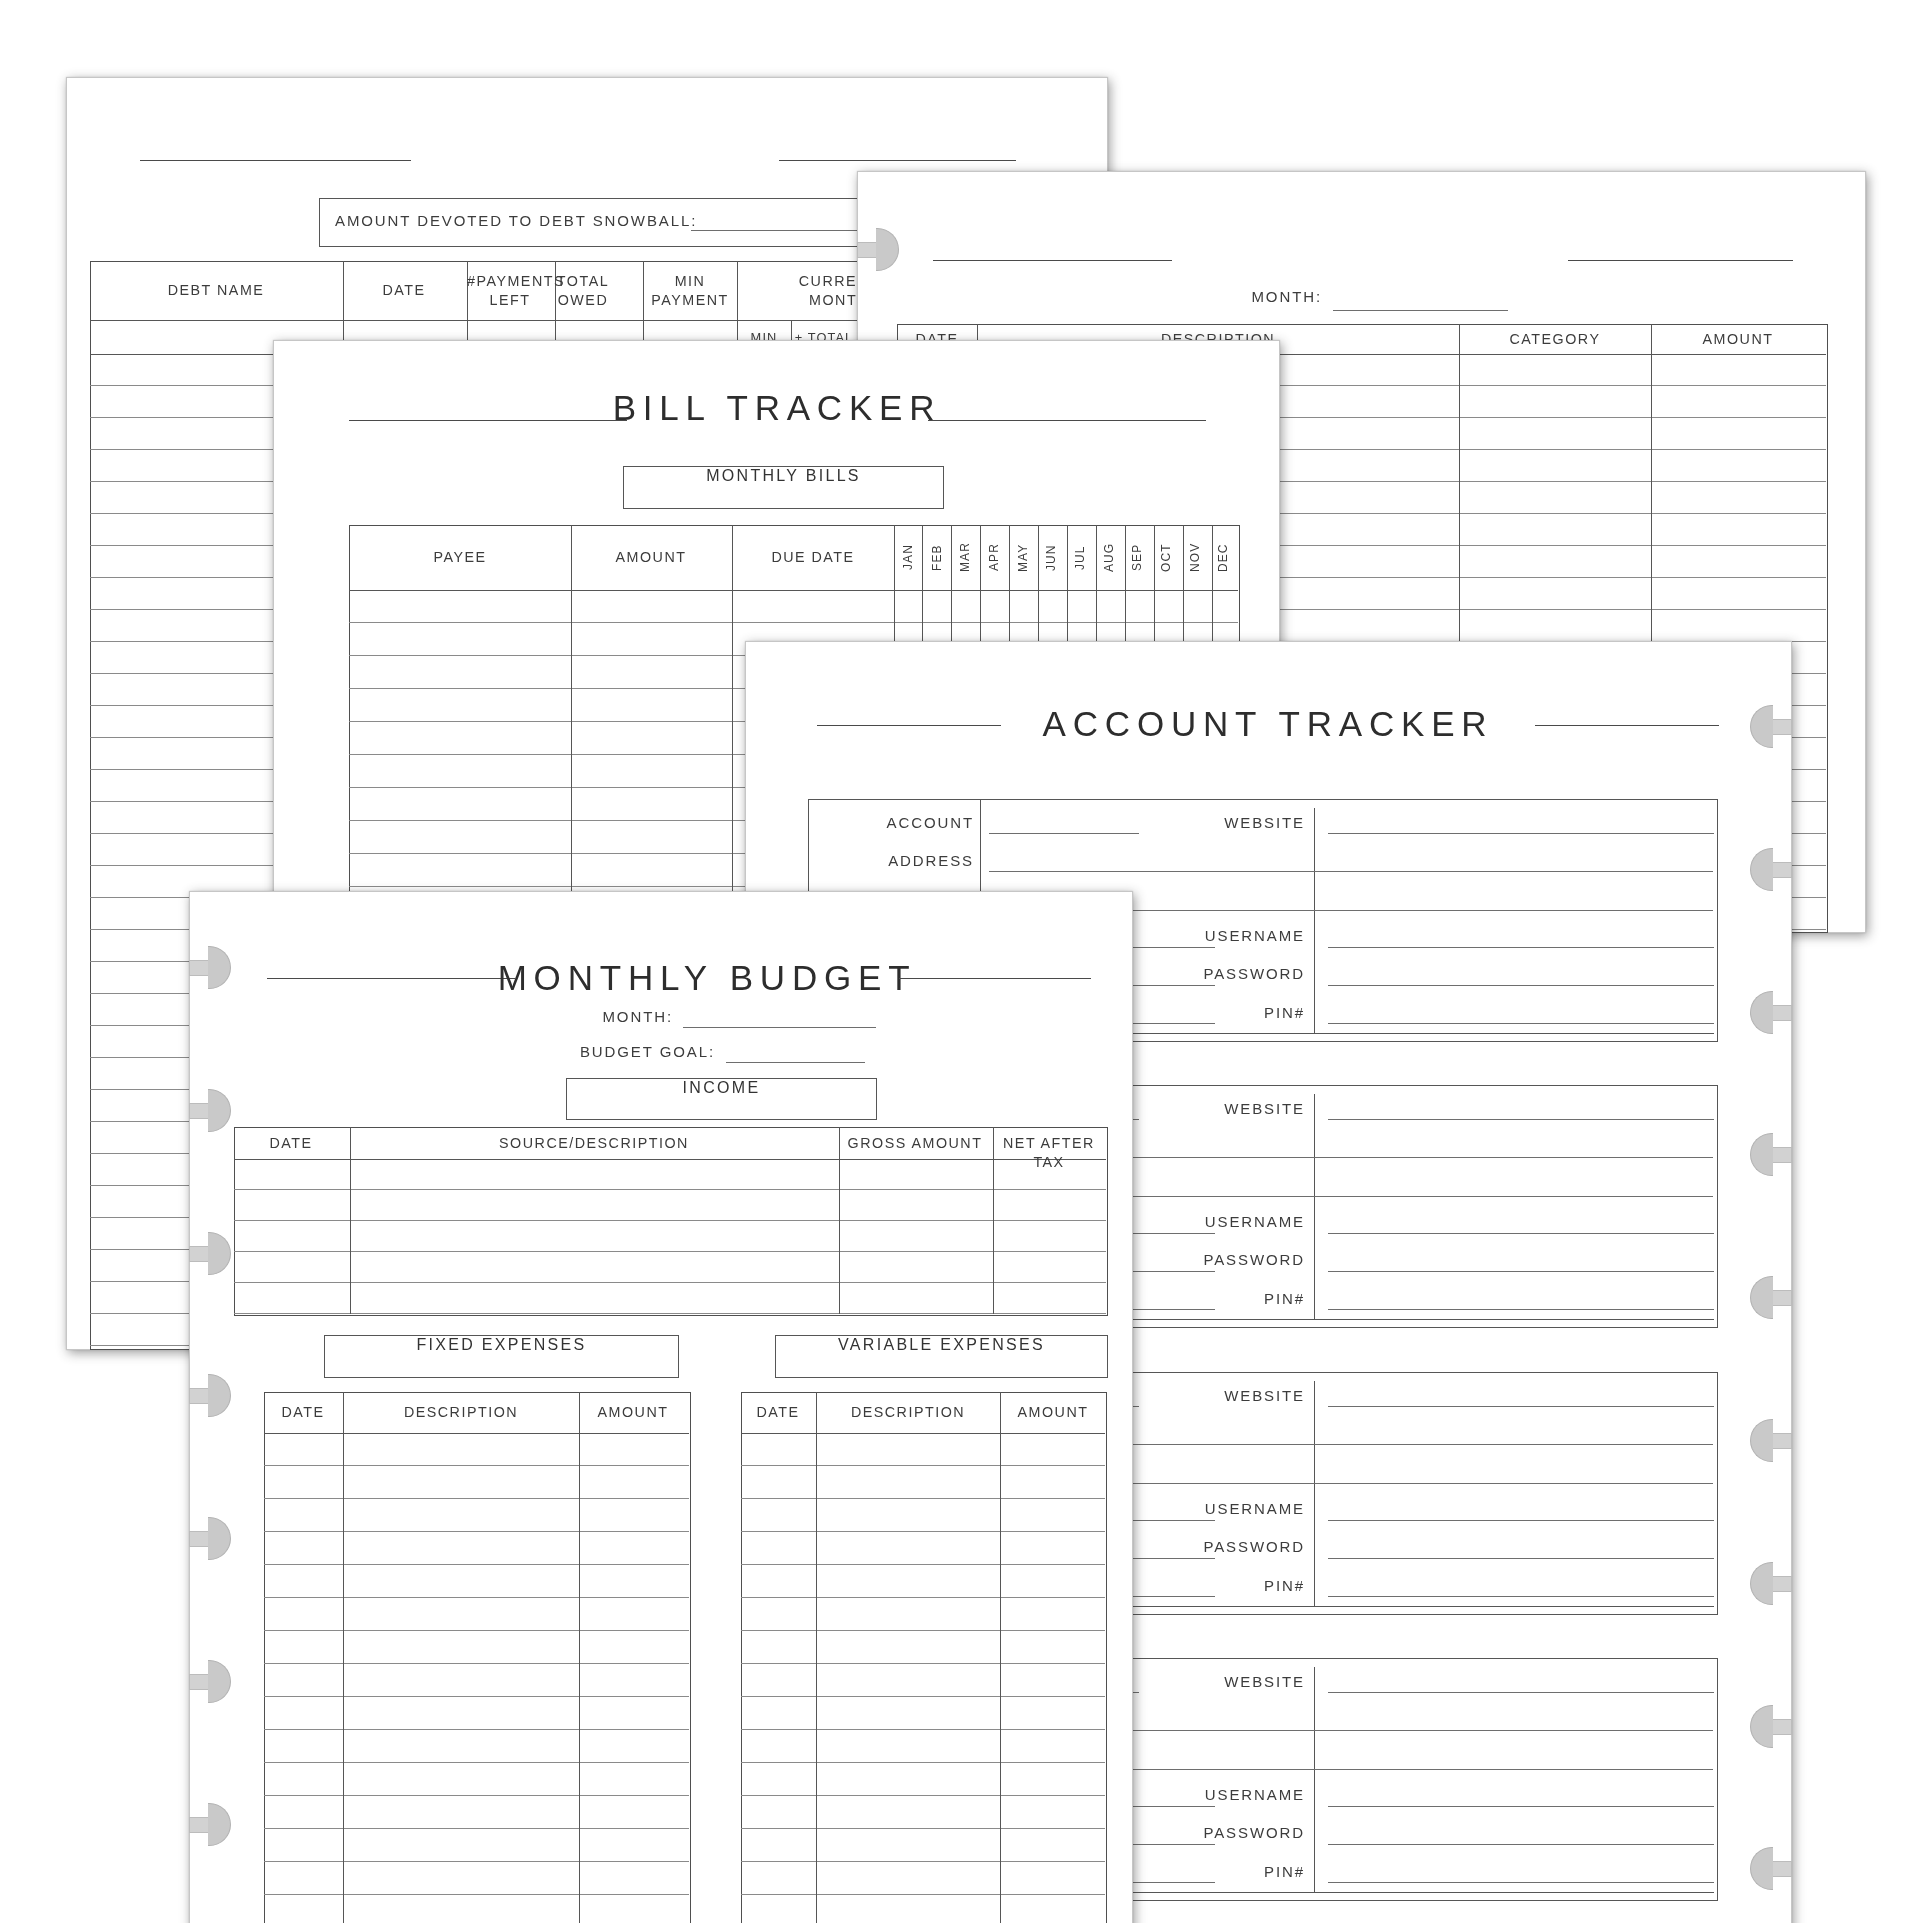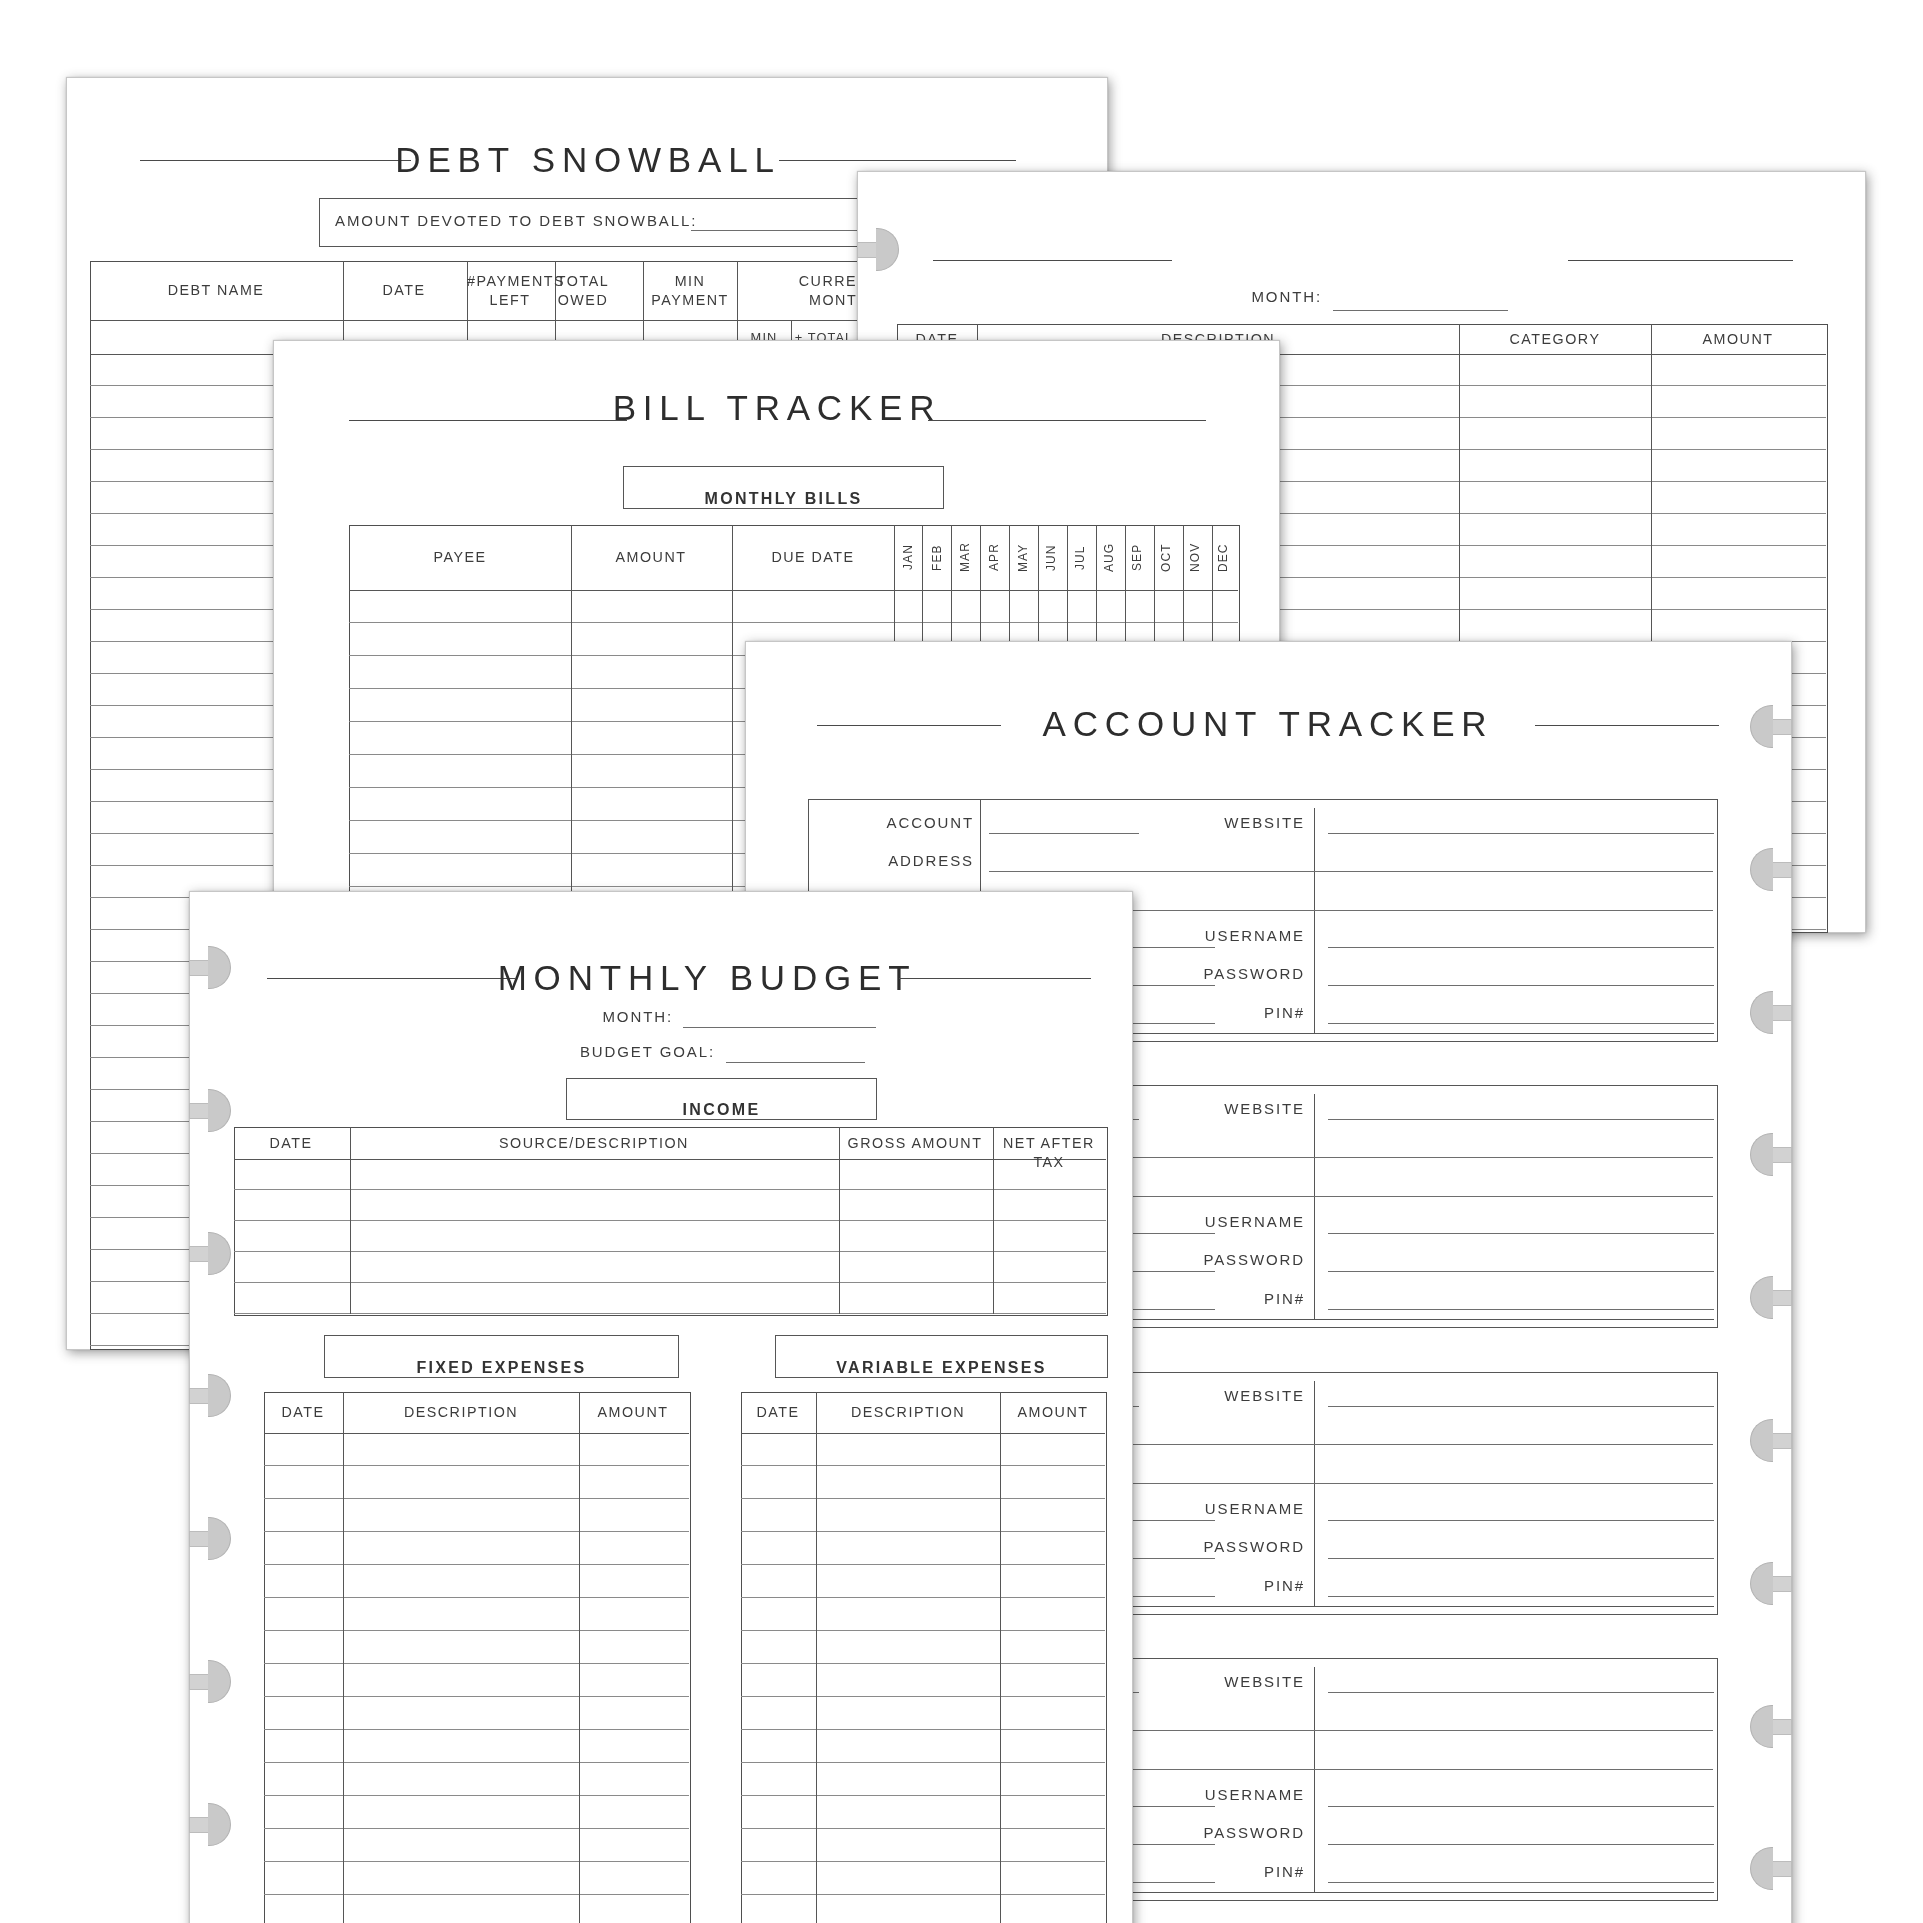--- a/index.html
+++ b/index.html
@@ -17,21 +17,21 @@
        white-space:nowrap;line-height:18px;}
   .lbl.c{transform:translateX(-50%);text-align:right;}
   .lbl.r{transform:translateX(-100%);text-align:right;}
   .lbl.small{font-size:12.8px;letter-spacing:1.1px;}
   .th{position:absolute;font-size:14.3px;letter-spacing:1.5px;color:#3c3c3c;
       text-align:center;transform:translateX(-50%);line-height:19px;}
 
   .blank{position:absolute;border-bottom:1.5px solid #6e6e6e;height:0;}
   .hline{position:absolute;border-top:1.1px solid #565656;height:0;}
   .vline{position:absolute;border-left:1.1px solid #565656;width:0;}
-  .box{position:absolute;border:1.5px solid #565656;display:flex;align-items:flex-end;justify-content:center;font-weight:bold;}
+  .box{position:absolute;border:1.5px solid #565656;display:flex;align-items:flex-start;justify-content:center;}
   .box .bxlbl{font-size:16px;letter-spacing:2.3px;color:#333;}
 
   .tbl{position:absolute;border:1.5px solid #4f4f4f;}
 
   .rows{position:absolute;}
   .rows.r43{background:repeating-linear-gradient(to bottom,transparent 0 31px,#8a8a8a 31px 32px);}
   .rows.r427{background:repeating-linear-gradient(to bottom,transparent 0 31px,#8a8a8a 31px 32px);}
   .rows.r433{background:repeating-linear-gradient(to bottom,transparent 0 32px,#8a8a8a 32px 33px);}
   .rows.r414{background:repeating-linear-gradient(to bottom,transparent 0 30px,#8a8a8a 30px 31px);}
   .rows.r44{background:repeating-linear-gradient(to bottom,transparent 0 32px,#8a8a8a 32px 33px);}
@@ -61,21 +61,20 @@
   .account-block:nth-child(1){top:157px;}
   .account-block:nth-child(2){top:443px;}
   .account-block:nth-child(3){top:730px;}
   .account-block:nth-child(4){top:1016px;}
 </style>
 </head>
 <body>
 
 <div class="page" style="left:66px;top:77px;width:1040px;height:1271px;z-index:1;">
   <div class="flank" style="left:73px;top:82px;width:271px;"></div>
-  <div class="page-title" style="left:521px;top:62px;">DEBT SNOWBALL</div>
   <div class="flank" style="left:712px;top:82px;width:237px;"></div>
 
   <div class="box" style="left:252px;top:120px;width:702px;height:47px;"></div>
   <div class="lbl" style="left:268px;top:134px;">AMOUNT DEVOTED TO DEBT SNOWBALL:</div>
   <div class="blank" style="left:624px;top:152px;width:207px;"></div>
 
   <div class="tbl" style="left:22.5px;top:183px;width:986px;height:1087px;"></div>
   <div class="hline" style="left:22.5px;top:242px;width:986px;"></div>
   <div class="hline" style="left:22.5px;top:276px;width:986px;"></div>
   <div class="rows r427" style="left:22.5px;top:276px;width:986px;height:993px;"></div>

